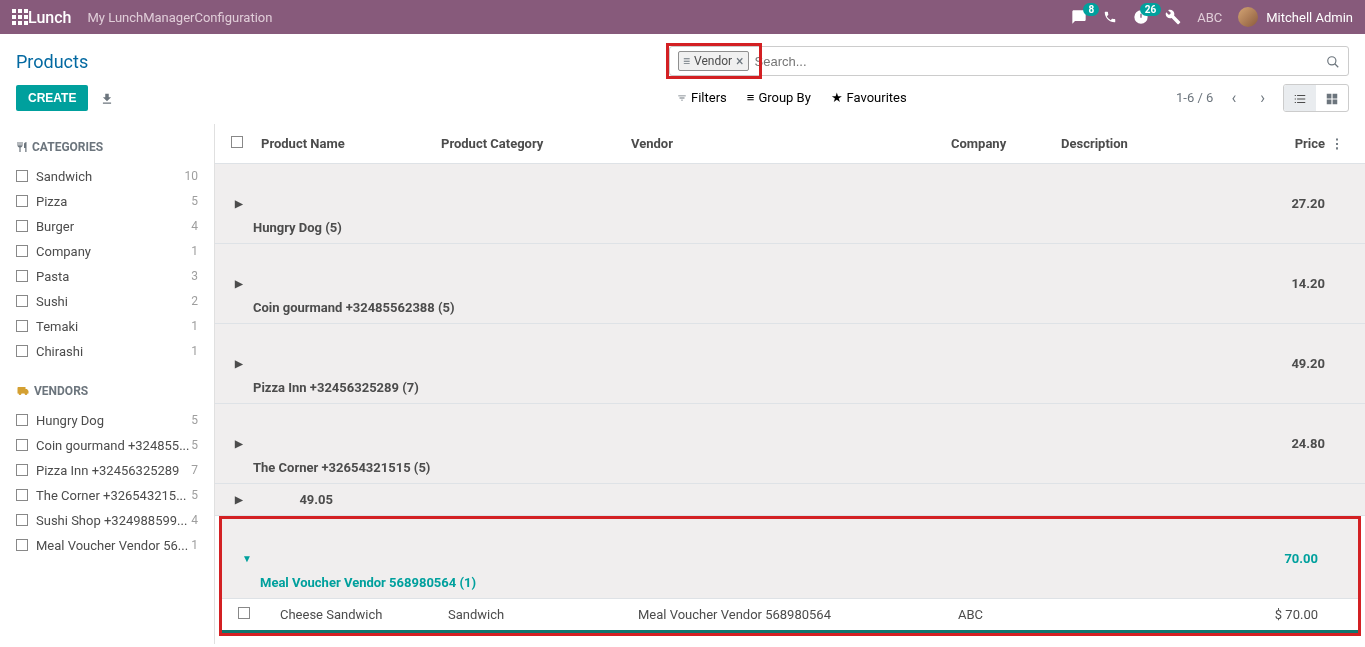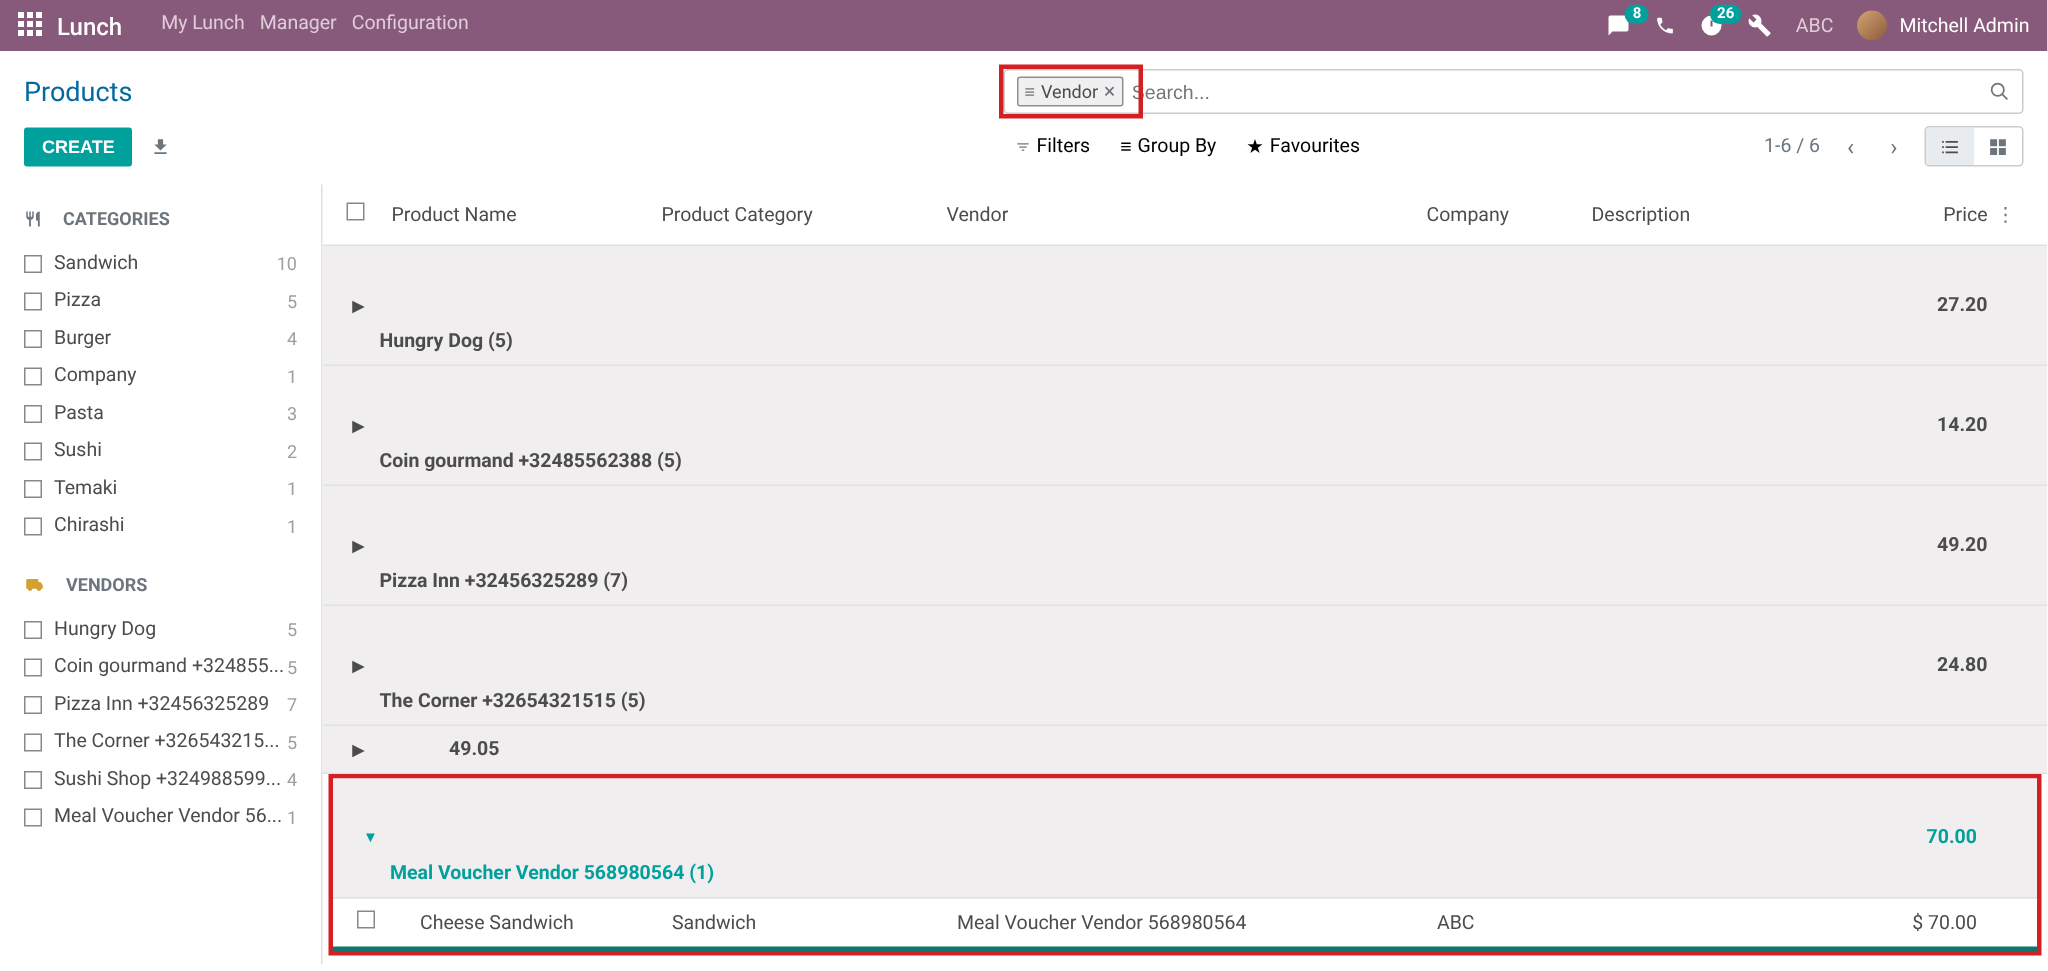--- a/index.html
+++ b/index.html
@@ -1,18 +1,18 @@
 <!DOCTYPE html>
 <html><head>
 <meta charset="utf-8">
 <style>
 * { margin: 0; padding: 0; box-sizing: border-box; }
 body { font-family: -apple-system, BlinkMacSystemFont, "Segoe UI", Roboto, sans-serif; font-size: 13px; color: #4c4c4c; background: #fff; }
 .navbar { background: #875a7b; height: 34px; display: flex; align-items: center; padding: 0 12px; color: #fff; }
-.navbar-left { display: flex; align-items: flex-start; gap: 10px; }
+.navbar-left { display: flex; align-items: center; gap: 0; }
 .app-icon { display: grid; grid-template-columns: repeat(3, 4px); grid-template-rows: repeat(3, 4px); gap: 2px; cursor: pointer; }
 .app-icon span { background: #fff; width: 4px; height: 4px; }
 .app-title { font-size: 16px; font-weight: 500; margin-right: 16px; }
 .nav-link { color: #e0cdd8; font-size: 13px; cursor: pointer; }
 .navbar-right { margin-left: auto; display: flex; align-items: center; gap: 16px; }
 .nav-icon { position: relative; cursor: pointer; color: #fff; display: flex; align-items: center; }
 .badge { background: #00a09d; color: #fff; border-radius: 8px; font-size: 10px; padding: 1px 5px; position: absolute; top: -6px; right: -12px; font-weight: bold; }
 .avatar { width: 20px; height: 20px; border-radius: 50%; background: linear-gradient(135deg, #d4a574, #8b5a3c); display: inline-block; }
 .control-panel { padding: 12px 16px 0 16px; }
 .cp-top { display: flex; align-items: center; margin-bottom: 8px; }
@@ -31,27 +31,27 @@
 .search-options { margin-left: auto; display: flex; gap: 20px; width: 680px; justify-content: flex-start; padding-left: 8px; }
 .search-opt { color: #000000; font-size: 13px; cursor: pointer; display: flex; align-items: center; gap: 4px; }
 .pager-area { display: flex; align-items: center; gap: 12px; margin-left: auto; }
 .pager-text { color: #6c757d; font-size: 13px; }
 .pager-btn { color: #6c757d; cursor: pointer; font-size: 16px; padding: 2px 6px; }
 .view-switch { display: flex; border: 1px solid #ccc; border-radius: 3px; overflow: hidden; }
 .view-btn { padding: 5px 9px; cursor: pointer; color: #6c757d; }
 .view-btn.active { background: #e9ecef; color: #4c4c4c; }
 .main { display: flex; margin-top: 12px; }
 .sidebar { width: 215px; padding: 12px 16px; border-right: 1px solid #e0e0e0; min-height: 520px; }
-.sb-header { display: flex; align-items: center; gap: 14px; color: #6c757d; font-size: 12px; font-weight: bold; margin-bottom: 10px; margin-top: 4px; }
+.sb-header { display: flex; align-items: center; gap: 4px; color: #6c757d; font-size: 12px; font-weight: bold; margin-bottom: 10px; margin-top: 4px; }
 .sb-item { display: flex; align-items: center; padding: 5px 0; cursor: pointer; font-size: 13px; color: #4c4c4c; }
 .sb-check { width: 12px; height: 12px; border: 1px solid #888; margin-right: 8px; flex-shrink: 0; }
 .sb-label { flex: 1; white-space: nowrap; overflow: hidden; text-overflow: ellipsis; }
 .sb-count { color: #9e9e9e; font-size: 12px; }
 .content { flex: 1; overflow-x: hidden; }
-.table-header { display: flex; align-items: center; padding: 12px 16px; border-bottom: 1px solid #dee2e6; font-weight: normal; color: #4c4c4c; }
+.table-header { display: flex; align-items: center; padding: 12px 16px; border-bottom: 1px solid #dee2e6; font-weight: bold; color: #4c4c4c; }
 .th-check { width: 30px; }
 .th-name { width: 180px; }
 .th-cat { width: 190px; }
 .th-vendor { width: 320px; }
 .th-company { width: 110px; }
 .th-desc { flex: 1; }
 .th-price { width: 80px; text-align: right; }
 .th-menu { width: 24px; text-align: center; color: #6c757d; }
 .group-row { display: flex; align-items: center; padding: 8px 16px; background: #f0eeee; border-bottom: 1px solid #dee2e6; cursor: pointer; font-weight: bold; color: #4c4c4c; }
 .group-row.expanded { color: #00a09d; }

